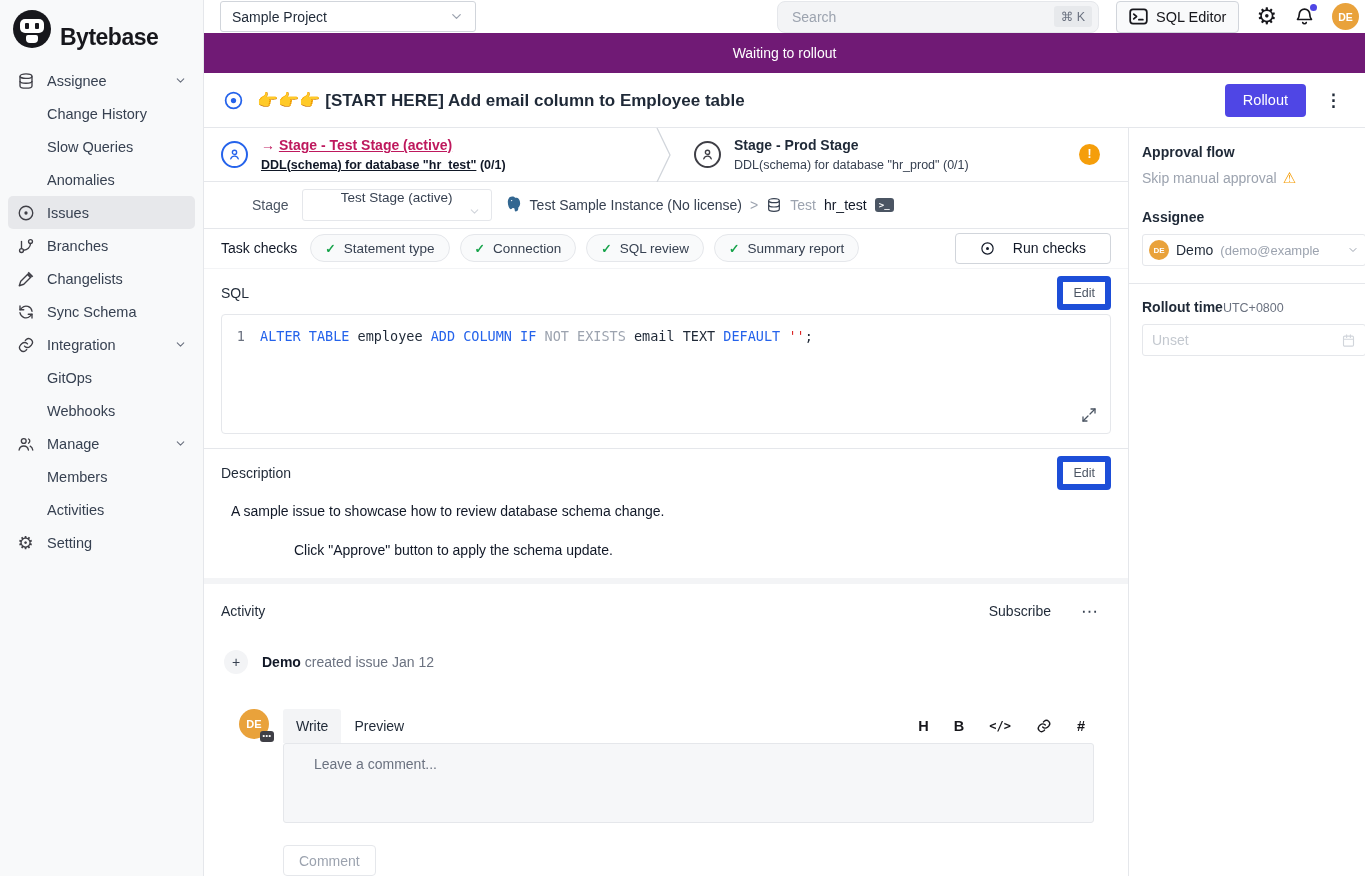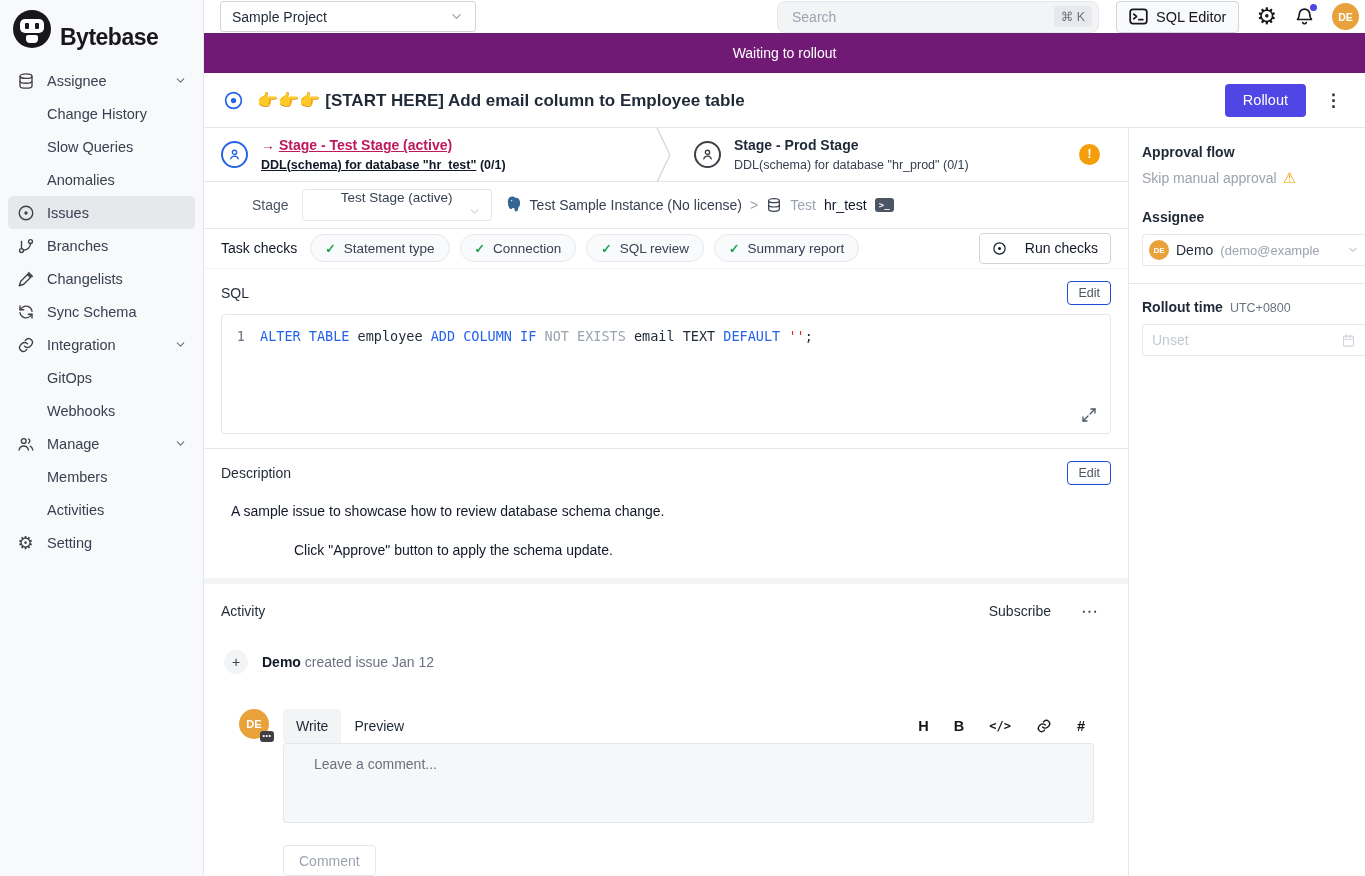--- a/index.html
+++ b/index.html
@@ -80,26 +80,26 @@
   .crumb .gt { color:#9ca3af; }
   .env { color:#9ca3af; }
   .dbname { color:#111827; font-weight:500; }
   .db-ic { color:#374151; display:flex; }
   .term-badge { background:#4b5563; color:#fff; border-radius:3px; padding:2px 4px; font-family:"DejaVu Sans Mono", monospace; font-size:9px; font-weight:700; cursor:pointer; }
 
   .checks-row { height:45px; display:flex; align-items:center; gap:10px; padding:0 17px; border-bottom:1px solid #f3f4f6; }
   .checks-label { color:#111827; margin-right:3px; }
   .pill { display:flex; align-items:center; gap:8px; height:28px; padding:0 14px; border:1px solid #e5e7eb; background:#f9fafb; border-radius:14px; font-size:13.5px; color:#374151; cursor:pointer; }
   .ck { color:#16a34a; font-size:12.5px; font-weight:700; }
-  .run-btn { margin-left:auto; height:31px; border:1px solid #d1d5db; background:#fff; border-radius:4px; display:flex; align-items:center; gap:18px; padding:0 12px; font-size:14px; color:#111827; cursor:pointer; }
+  .run-btn { margin-left:auto; height:31px; border:1px solid #d1d5db; background:#fff; border-radius:4px; display:flex; align-items:center; gap:18px; padding:0 24px; font-size:14px; color:#111827; cursor:pointer; }
 
   .sql-sec { padding:9px 17px 14px; }
   .sec-head { display:flex; align-items:center; height:30px; }
   .sec-title { color:#1f2937; font-weight:500; }
-  .edit-btn { margin-left:auto; border:1px solid #1d4ed8; background:#fff; border-radius:4px; font-size:12.5px; color:#4b5563; padding:4px 10px; cursor:pointer; }
+  .edit-btn { margin-left:auto; border:6px solid #1d4ed8; background:#fff; border-radius:4px; font-size:12.5px; color:#4b5563; padding:4px 10px; cursor:pointer; }
   .code-block { border:1px solid #e5e7eb; border-radius:4px; margin-top:6px; height:120px; position:relative; padding-top:11px; }
   .code-line { display:flex; font-family:"DejaVu Sans Mono", monospace; font-size:13.5px; white-space:pre; line-height:1.5; }
   .ln { width:38px; flex-shrink:0; text-align:right; padding-right:15px; color:#6b7280; }
   .tok-kw { color:#2563eb; } .tok-gray { color:#9ca3af; } .tok-str { color:#dc2626; } .tok-plain { color:#1f2937; }
   .expand-ic { position:absolute; right:13px; bottom:10px; color:#4b5563; cursor:pointer; display:flex; }
 
   .desc-sec { border-top:1px solid #e5e7eb; padding:9px 17px 20px; }
   .desc-p1 { margin:15px 0 0 10px; color:#111827; }
   .desc-p2 { margin:23px 0 0 73px; color:#111827; }
   .band { height:7px; background:#f3f4f6; }
@@ -133,21 +133,21 @@
   .rp-heading { font-weight:700; color:#1f2937; }
   .rp-sub { margin-top:9px; color:#9ca3af; display:flex; align-items:center; gap:6px; }
   .warn-tri { color:#f59e0b; font-size:15px; }
   .rp-section { margin-top:22px; }
   .assignee-select { width:224px; height:32px; border:1px solid #e5e7eb; border-radius:3px; display:flex; align-items:center; gap:7px; padding:0 6px; margin-top:9px; cursor:pointer; }
   .as-avatar { width:20px; height:20px; border-radius:50%; background:#e9a23b; color:#fff; font-weight:700; font-size:8px; display:flex; align-items:center; justify-content:center; flex-shrink:0; }
   .as-name { color:#1f2937; white-space:nowrap; }
   .as-email { color:#9ca3af; font-size:13px; white-space:nowrap; overflow:hidden; flex:1; }
   .as-chev { color:#9ca3af; display:flex; flex-shrink:0; }
   .rp-divider { border:none; border-top:1px solid #e5e7eb; margin:17px 0 15px -13px; width:237px; }
-  .rollout-head { display:flex; align-items:baseline; gap:7px; }
+  .rollout-head { display:flex; align-items:baseline; gap:0; }
   .tz { font-size:12.5px; color:#6b7280; }
   .time-input { width:224px; height:32px; border:1px solid #e5e7eb; border-radius:3px; display:flex; align-items:center; padding:0 9px; margin-top:9px; color:#c3c8cf; cursor:pointer; }
   .cal-ic { margin-left:auto; color:#d1d5db; display:flex; }
 </style>
 </head>
 <body>
 
 <div class="app">
 
   <aside class="sidebar">

